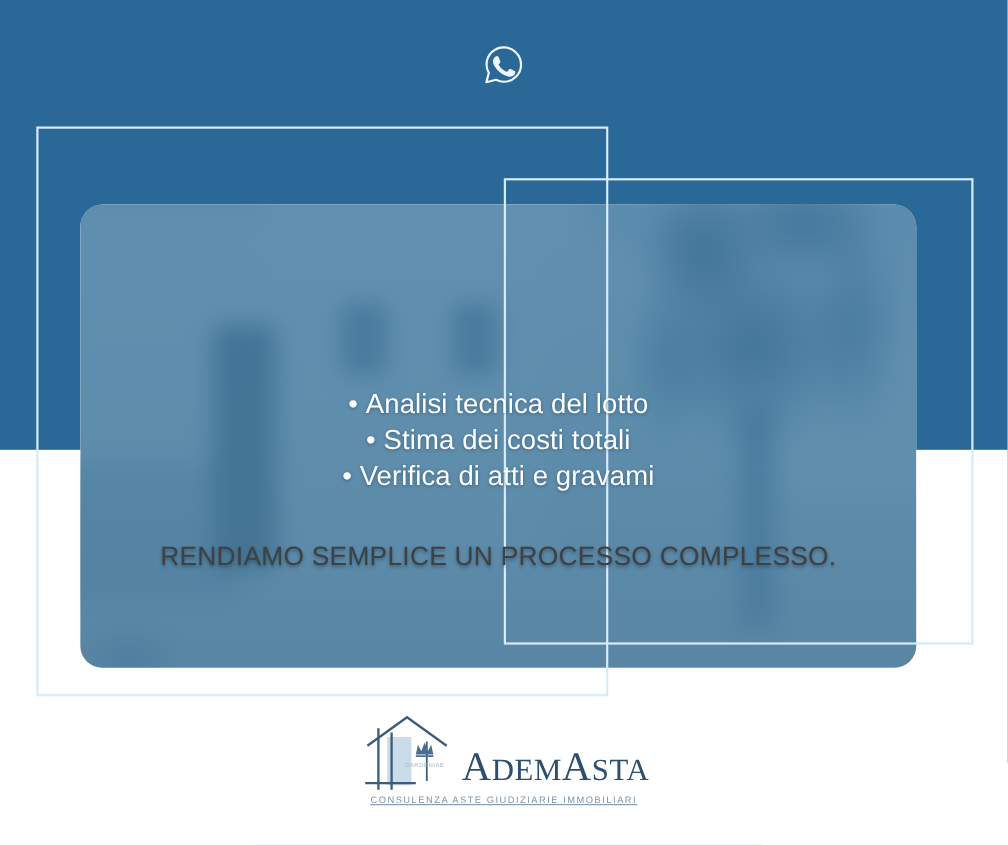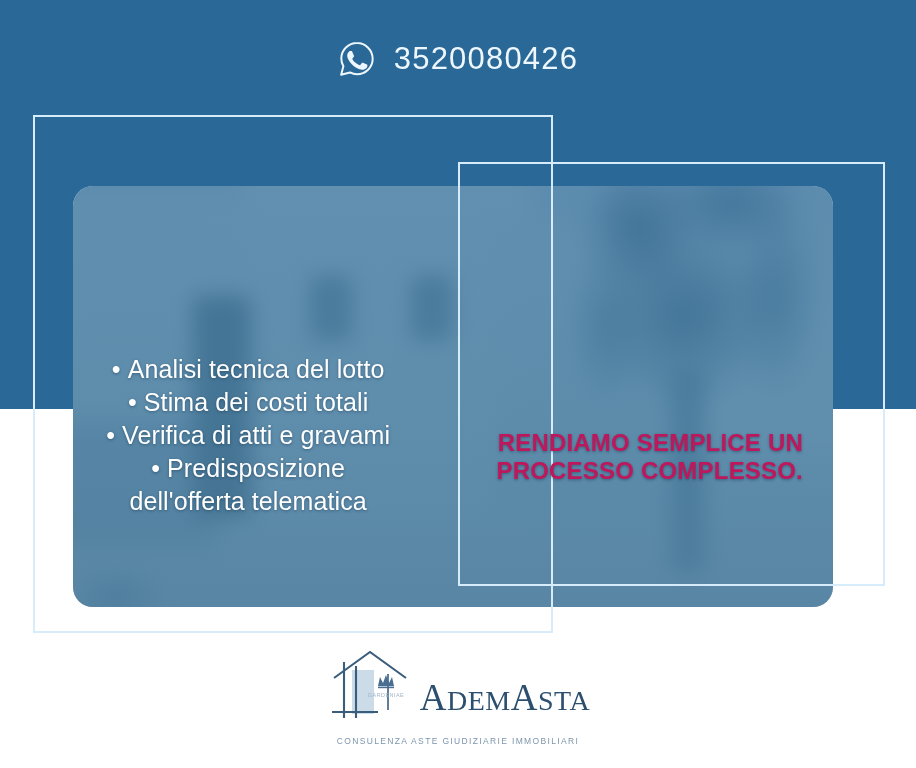--- a/index.html
+++ b/index.html
@@ -81,40 +81,40 @@
   }
   #frame-b {
     position:absolute; left:458px; top:162px; width:427px; height:424px;
     border:2px solid #d6ecfa;
   }
 
   
   #card-body {
     position:absolute; left:73px; top:186px; width:760px; height:499px;
     border-radius:20px;
-    display:flex; flex-direction:row;
+    display:flex; flex-direction:column;
     align-items:center; justify-content:center;
     padding:0 30px;
   }
   #bullets {
     list-style:none;
     text-align:center;
     color:#ffffff;
     font-size:25px;
     line-height:1.32;
     letter-spacing:.1px;
     text-shadow:0 1px 3px rgba(14,44,68,.45);
   }
   #bullets li { white-space:pre-wrap; }
   #bullets li::before { content:"\2022\00a0"; }
   #tagline {
     margin-top:43px;
-    color:#be185d;
+    color:#404040;
     font-size:24px;
-    font-weight:bold;
+    font-weight:normal;
     letter-spacing:.2px;
     text-align:right;
     text-shadow:0 1px 3px rgba(14,44,68,.45);
   }
 
   
   #header {
     position:absolute; left:0; top:32px; width:916px; height:54px;
     display:flex; align-items:center; justify-content:center; gap:18px;
   }
@@ -134,24 +134,25 @@
     color:#2c4f6e;
     font-family:"Liberation Serif", serif;
     font-size:37px;
     letter-spacing:.5px;
     line-height:1;
     position:relative; top:-4px;
   }
   #logo-word .cap { font-size:37px; }
   #logo-word .sc  { font-size:28px; }
   #logo-sub {
-    margin-top:16px;
+    margin-top:2px;
     color:#7c95ab;
     font-size:8.5px;
     letter-spacing:1.35px;
+    text-decoration:underline;
   }
 </style>
 </head>
 <body>
 
 <div id="bg-top"></div>
 <div id="bg-bottom"></div>
 
 <div id="photo">
   <div class="ph">
@@ -172,31 +173,29 @@
 </div>
 
 <div id="frame-a"></div>
 <div id="frame-b"></div>
 
 <div id="card-body">
   <ul id="bullets">
     <li>Analisi tecnica del lotto</li>
     <li>Stima dei costi totali</li>
     <li>Verifica di atti e gravami</li>
-    <li>Predisposizione dell'offerta telematica</li>
   </ul>
   <div id="tagline">RENDIAMO SEMPLICE UN PROCESSO COMPLESSO.</div>
 </div>
 
 <div id="header">
   <svg id="wa-icon" viewBox="0 0 40 40">
     <path d="M20 3.2c-9.1 0-16.5 7.3-16.5 16.3 0 2.9 .8 5.7 2.2 8.1L3.3 36.6l9.3-2.4c2.3 1.2 4.9 1.9 7.4 1.9 9.1 0 16.5-7.3 16.5-16.3S29.1 3.2 20 3.2z" fill="none" stroke="#eef7fd" stroke-width="2.1" stroke-linejoin="round"></path>
     <path d="M15.1 12.6c-.4-.9-.8-.9-1.2-.9h-1c-.35 0-.92.13-1.4.65-.48.52-1.84 1.78-1.84 4.34s1.88 5.03 2.14 5.38c.26.35 3.63 5.76 8.96 7.84 4.43 1.73 5.33 1.39 6.29 1.3.96-.09 3.1-1.26 3.54-2.48.44-1.22.44-2.26.31-2.48-.13-.22-.48-.35-1-.61-.52-.26-3.1-1.52-3.58-1.69-.48-.17-.83-.26-1.18.26-.35.52-1.35 1.69-1.66 2.04-.3.35-.61.39-1.13.13-.52-.26-2.21-.81-4.21-2.59-1.56-1.38-2.61-3.09-2.92-3.61-.3-.52-.03-.8.23-1.06.24-.23.52-.61.79-.91.26-.3.35-.52.52-.87.17-.35.09-.65-.04-.91-.13-.26-1.15-2.83-1.62-3.83z" fill="#eef7fd"></path>
   </svg>
-  <div id="phone-number">3520080426</div>
 </div>
 
 <div id="logo">
   <div id="logo-main">
     <svg id="logo-mark" viewBox="0 0 88 72">
       <rect x="26" y="22" width="22" height="44" fill="#b9cfe0" opacity="0.75"></rect>
       <path d="M8 30 L44 4 L80 30" fill="none" stroke="#3b5d7c" stroke-width="2.1"></path>
       <line x1="18" y1="14" x2="18" y2="70" stroke="#3b5d7c" stroke-width="2.1"></line>
       <line x1="30" y1="18" x2="30" y2="70" stroke="#3b5d7c" stroke-width="2.1"></line>
       <line x1="6" y1="64" x2="52" y2="64" stroke="#3b5d7c" stroke-width="2.1"></line>

